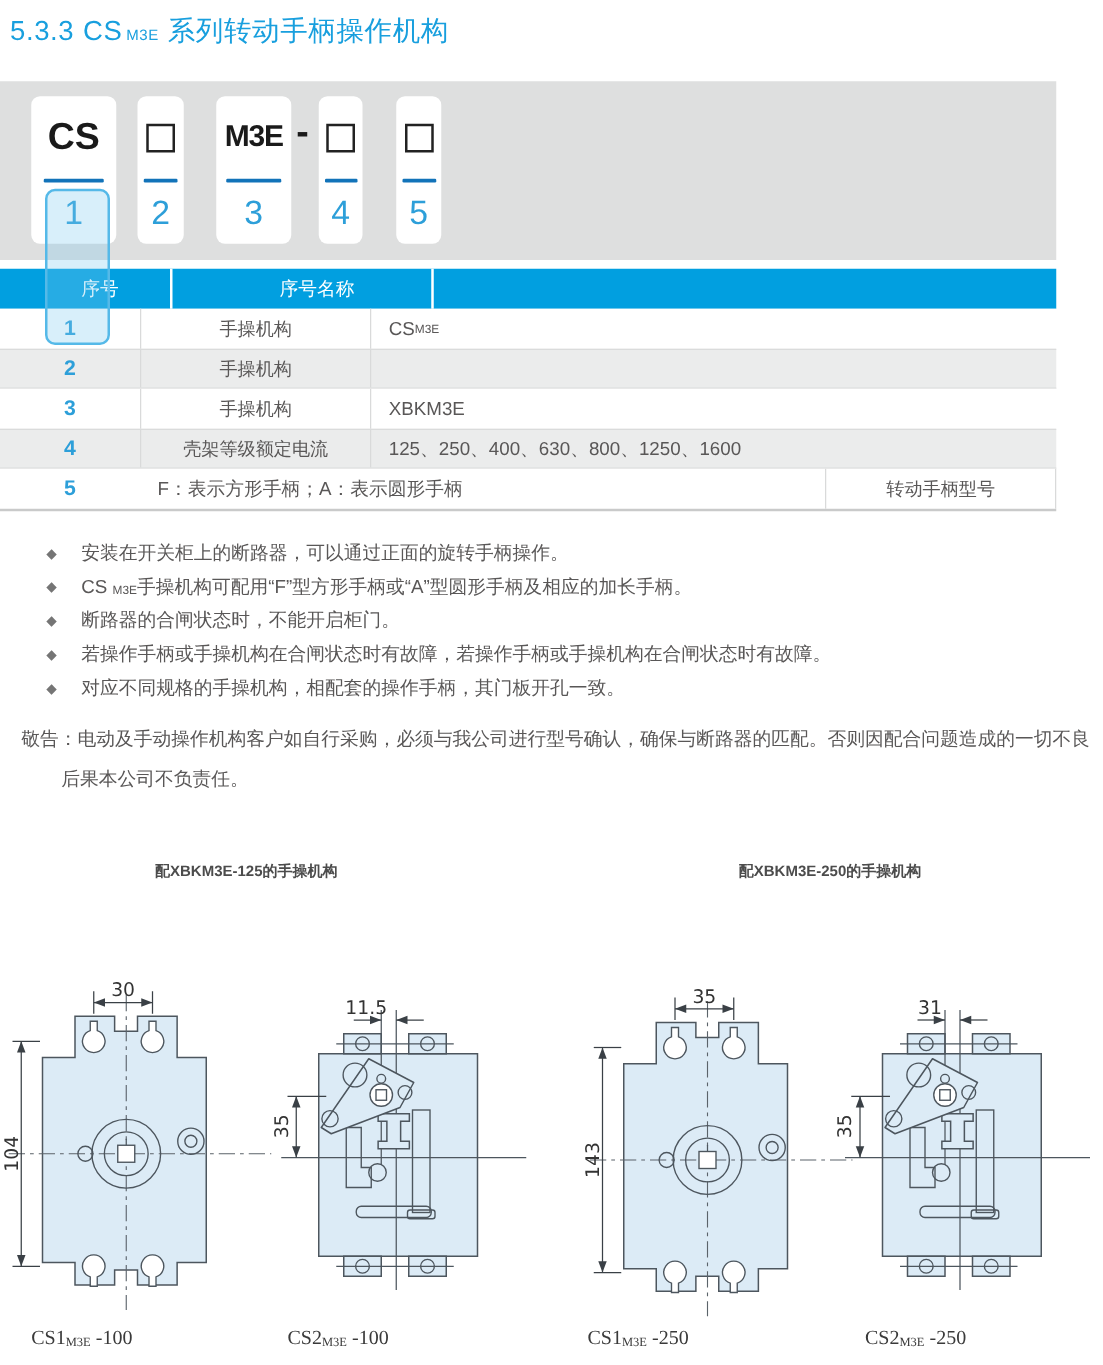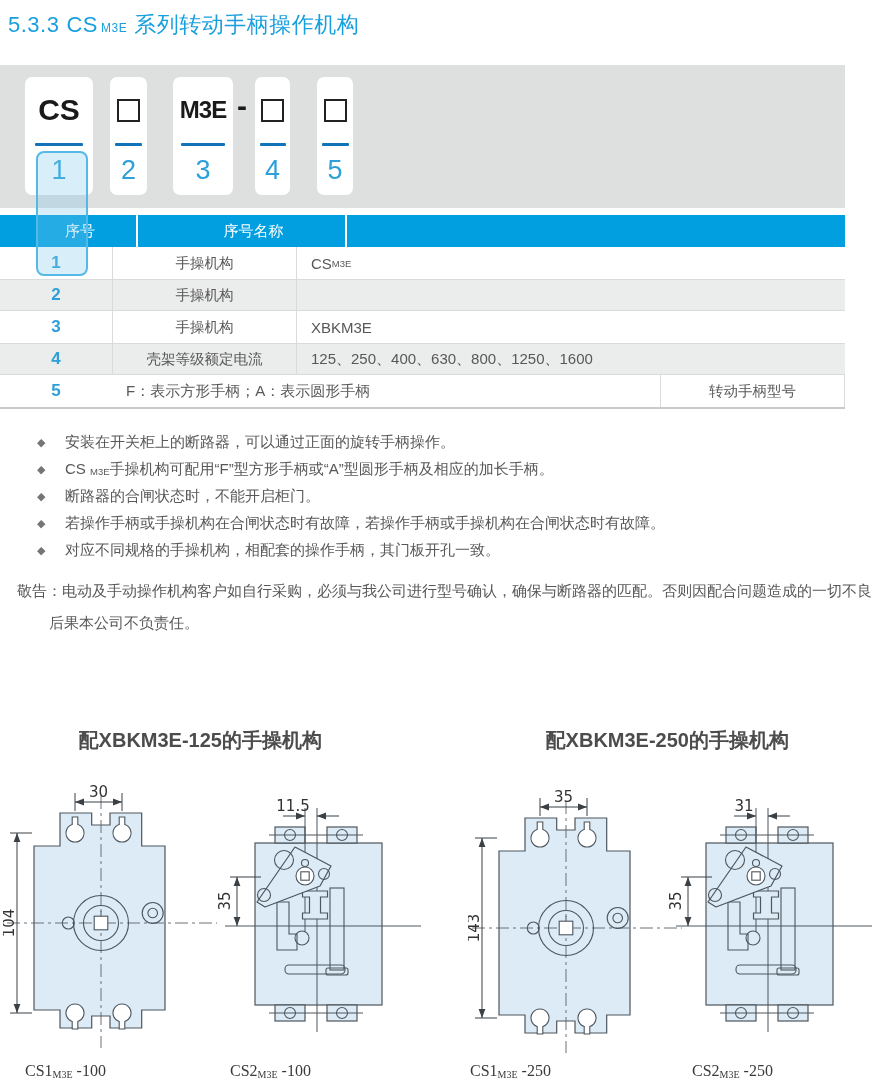--- a/index.html
+++ b/index.html
@@ -45,21 +45,21 @@
   
   .bullets{position:absolute;left:0;top:429px;width:870px;}
   .bullet{display:flex;align-items:center;height:27px;font-size:15px;padding-left:37px;}
   .bullet .bm{width:28px;font-size:11px;color:#757575;}
 
   
   .notice-l1{position:absolute;left:17px;top:582px;font-size:15px;font-family:Liberation Serif, serif;}
   .notice-l2{position:absolute;left:49px;top:614px;font-size:15px;}
 
   
-  .dtitle{position:absolute;top:727px;width:250px;text-align:right;font-size:20px;font-weight:bold;color:#4c4c4c;}
+  .dtitle{position:absolute;top:689px;width:250px;text-align:center;font-size:12px;font-weight:bold;color:#4c4c4c;}
   .svgd{position:absolute;}
   .shape{fill:#dcebf6;stroke:#4d565e;stroke-width:1.2;}
   .nf{fill:none;stroke:#4d565e;stroke-width:1.1;}
   .wh{fill:#fff;stroke:#4d565e;stroke-width:1.1;}
   .ln{stroke:#4d565e;stroke-width:1;fill:none;}
   .cl{stroke:#5b636a;stroke-width:.9;stroke-dasharray:13 4 3 4;fill:none;}
   .dim{stroke:#3a4046;stroke-width:1;fill:none;}
   .arr{fill:#3a4046;}
   .dtxt{font-family:"DejaVu Sans",sans-serif;font-size:15px;fill:#333;}
 

